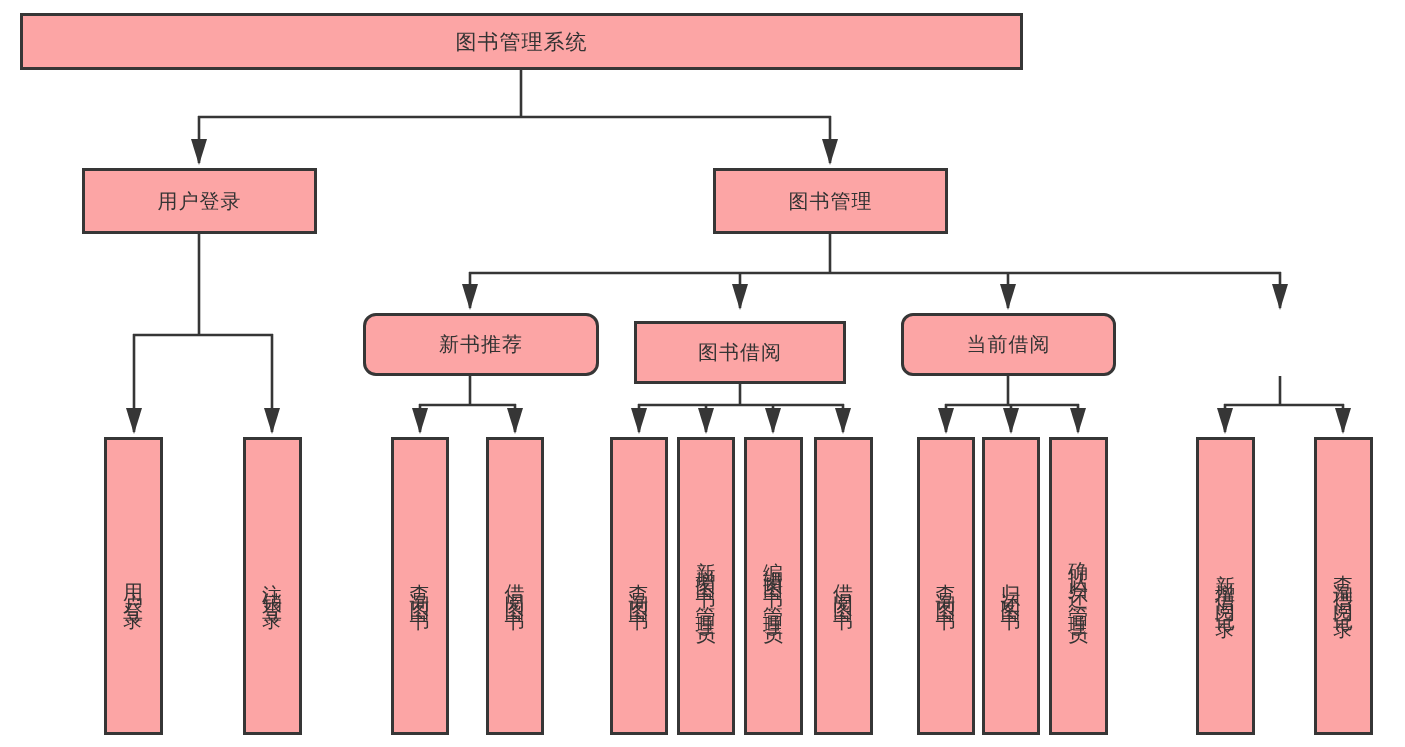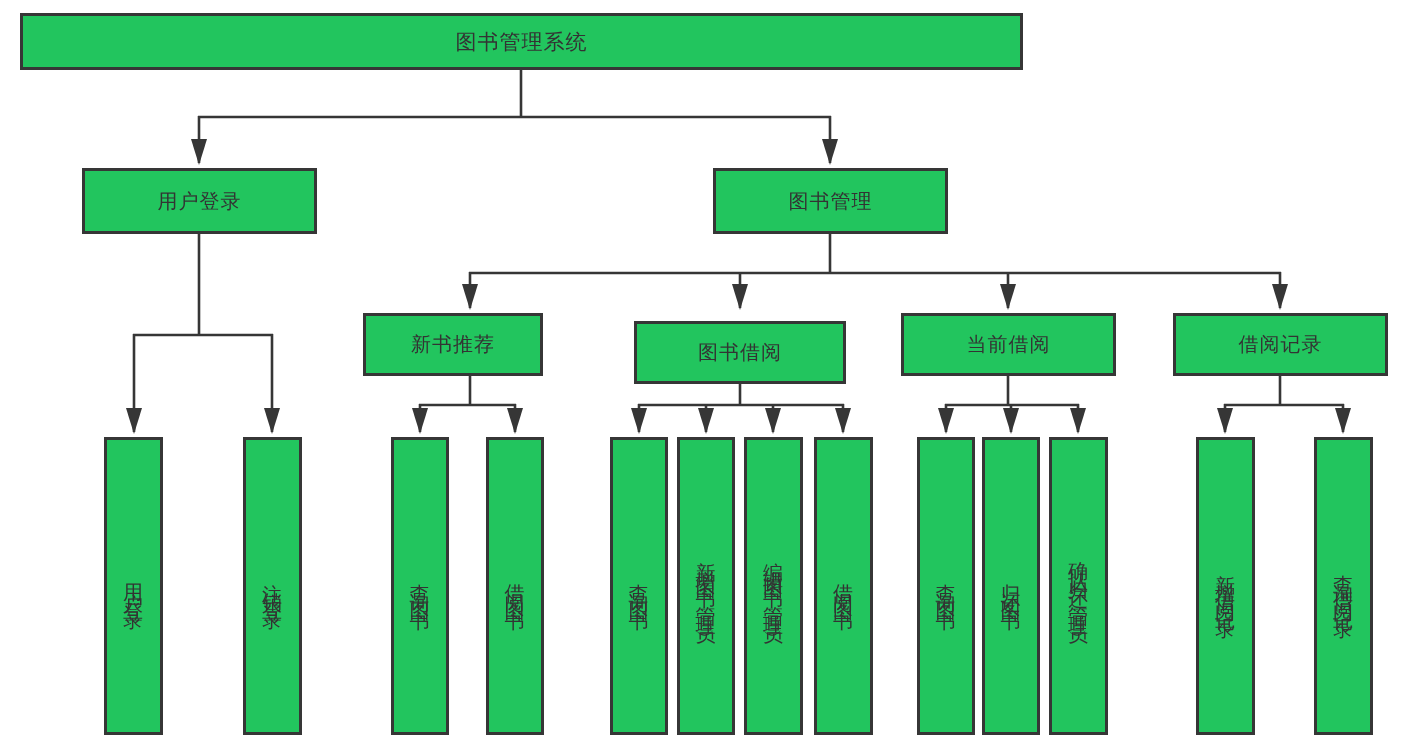--- a/index.html
+++ b/index.html
@@ -15,36 +15,36 @@
   .connectors {
     position: absolute;
     left: 0; top: 0;
     width: 1405px; height: 747px;
     pointer-events: none;
   }
   .connectors line { stroke: #363636; stroke-width: 2.6; }
   .box {
     position: absolute;
     box-sizing: border-box;
-    background: #22c55e;
+    background: #fca5a5;
     border: 3px solid #363636;
     display: flex;
     align-items: center;
     justify-content: center;
     font-size: 20px;
     letter-spacing: 1px;
     color: #333333;
     white-space: nowrap;
   }
   .root-box   { left: 20px;   top: 13px;  width: 1003px; height: 57px; font-size: 21px; }
   .lvl2-login { left: 82px;   top: 168px; width: 235px;  height: 66px; }
   .lvl2-mgmt  { left: 713px;  top: 168px; width: 235px;  height: 66px; }
-  .lvl3-a { left: 363px;  top: 313px; width: 180px; height: 63px; }
+  .lvl3-a { left: 363px;  top: 313px; width: 236px; height: 63px; border-radius: 13px; }
   .lvl3-b { left: 634px;  top: 313px; width: 212px; height: 63px; margin-top: 8px; }
-  .lvl3-c { left: 901px;  top: 313px; width: 215px; height: 63px; }
+  .lvl3-c { left: 901px;  top: 313px; width: 215px; height: 63px; border-radius: 12px; }
   .lvl3-d { left: 1173px; top: 313px; width: 215px; height: 63px; }
   .leaf { top: 437px; width: 59px; height: 298px; }
   .leaf span {
     writing-mode: vertical-rl;
     text-orientation: mixed;
     letter-spacing: 9px;
     line-height: 1;
     font-size: 20px;
   }
   .leaf-a1 { left: 104px; }
@@ -151,23 +151,20 @@
 
   <div class="box lvl3-a">
     <span>新书推荐</span>
   </div>
   <div class="box lvl3-b">
     <span>图书借阅</span>
   </div>
   <div class="box lvl3-c">
     <span>当前借阅</span>
   </div>
-  <div class="box lvl3-d">
-    <span>借阅记录</span>
-  </div>
 
   <div class="box leaf leaf-a1">
     <span>用户登录</span>
   </div>
   <div class="box leaf leaf-a2">
     <span>注销登录</span>
   </div>
 
   <div class="box leaf leaf-b1">
     <span>查询图书</span>

